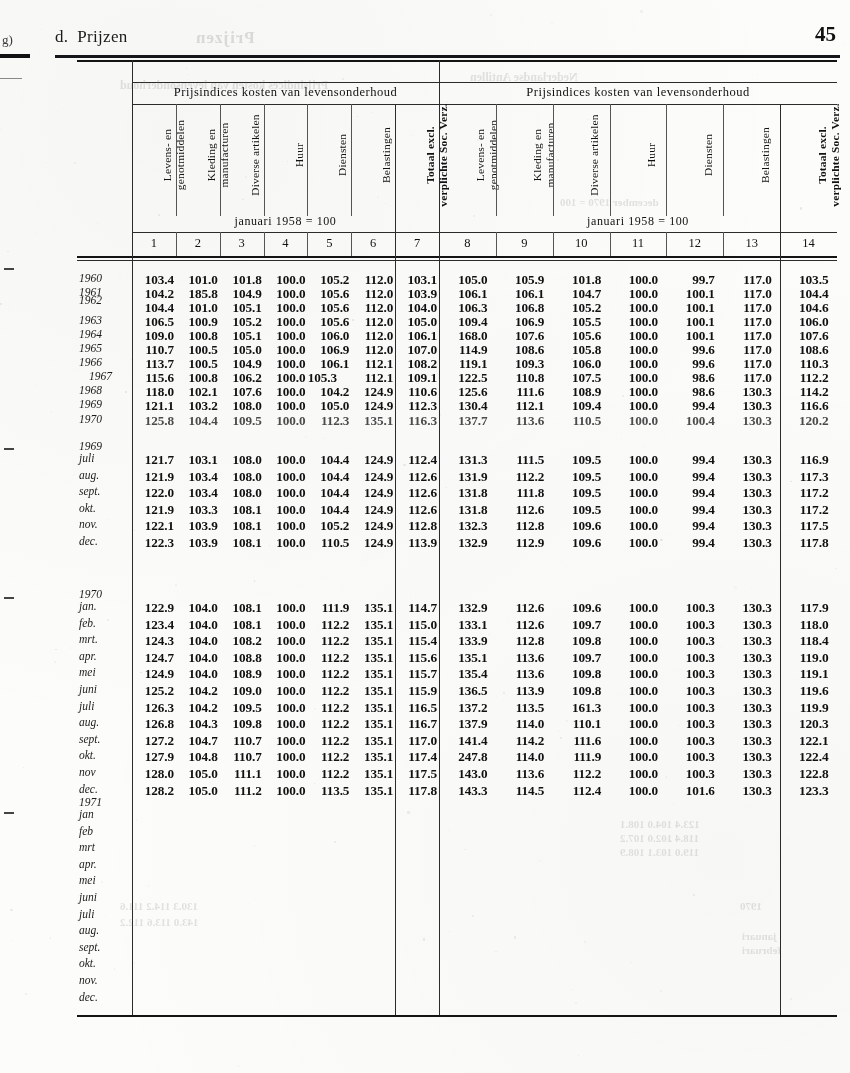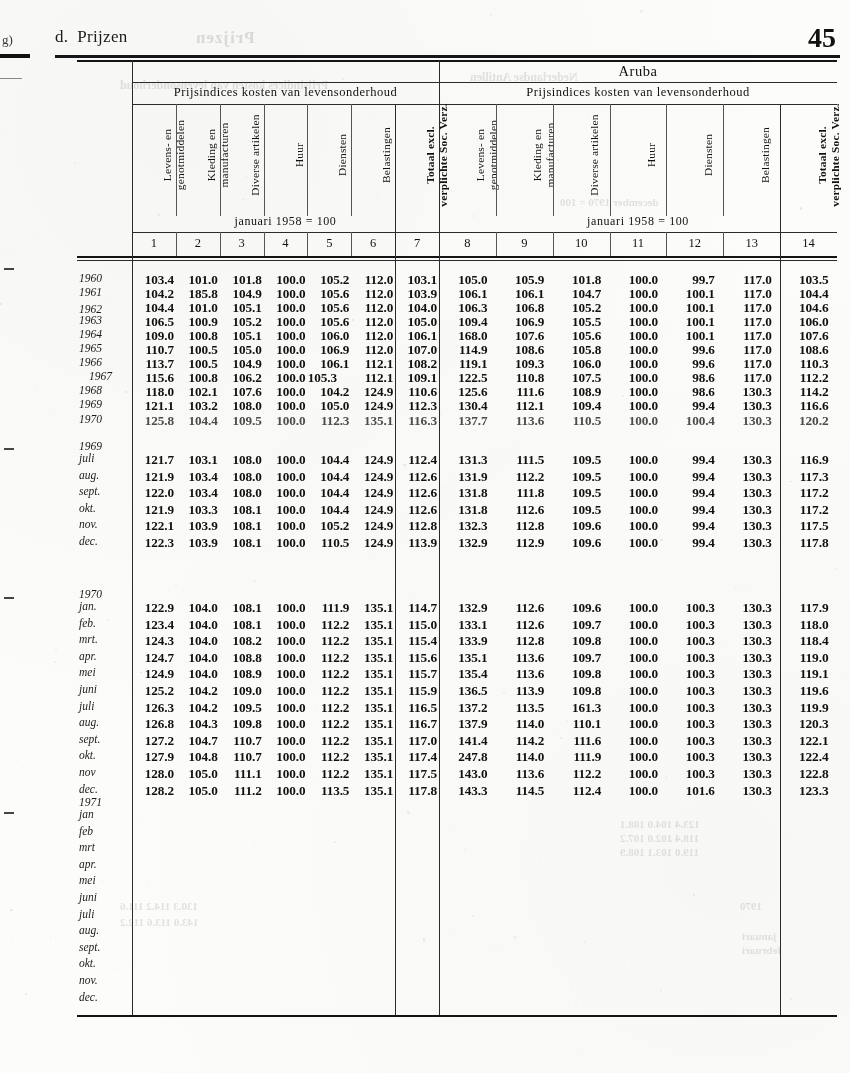--- a/index.html
+++ b/index.html
@@ -26,21 +26,21 @@
     position:absolute;left:2px;top:10px;
     font-family:"Liberation Serif",serif;font-size:13px;color:#3a3a3a;
   }
   .head-title{
     position:absolute;left:55px;top:5px;
     font-size:17px;letter-spacing:.3px;color:#1a1a1a;
   }
   .head-title .sec{font-style:normal;margin-right:9px;}
   .page-no{
     position:absolute;right:14px;top:0px;
-    font-size:28px;font-weight:bold;color:#111;
+    font-size:21px;font-weight:bold;color:#111;
   }
   .ghost-head{
     position:absolute;left:195px;top:6px;
     font-size:17px;font-weight:bold;color:#d9d9d6;letter-spacing:1px;
     transform:scaleX(-1);
   }
   .rule-top{
     position:absolute;left:55px;right:10px;top:55px;height:3px;
     background:#15161a;
   }
@@ -131,21 +131,20 @@
   <div class="edge-mark" style="top:812px"></div>
 
   <div class="tbl" id="tbl">
       <div class="hline thick" style="top:0px"></div>
       <div class="hline" style="top:22px;left:55px"></div>
       <div class="hline" style="top:44px;left:55px"></div>
       <div class="hline" style="top:172px;left:55px"></div>
       <div class="hline thick" style="top:196px"></div>
       <div class="hline" style="top:200px"></div>
       <div class="hline thick" style="top:955px"></div>
-      <div class="grp" style="left:362px;width:398px">Aruba</div>
       <div class="subgrp" style="left:55px;width:307px">Prijsindices kosten van levensonderhoud</div>
       <div class="subgrp" style="left:362px;width:398px">Prijsindices kosten van levensonderhoud</div>
       <div class="base" style="left:55px;width:307px;top:154px">januari 1958 = 100</div>
       <div class="base" style="left:362px;width:398px;top:154px">januari 1958 = 100</div>
       <div class="cap" style="left: 83.9286px; top: 148px; width: 106px;">Levens- en genotmiddelen</div>
       <div class="cap" style="left: 127.786px; top: 148px; width: 106px;">Kleding en manufacturen</div>
       <div class="cap" style="left: 171.643px; top: 148px; width: 106px;">Diverse artikelen</div>
       <div class="cap" style="left: 215.5px; top: 148px; width: 106px;">Huur</div>
       <div class="cap" style="left: 259.357px; top: 148px; width: 106px;">Diensten</div>
       <div class="cap" style="left: 303.214px; top: 148px; width: 106px;">Belastingen</div>
@@ -222,21 +221,21 @@
       <div class="cell" style="left:230.35714285714283px;top:226.05px;width:42px">105.6</div>
       <div class="cell" style="left:274.2142857142857px;top:226.05px;width:42px">112.0</div>
       <div class="cell c7" style="left:318.07142857142856px;top:226.05px;width:42px">103.9</div>
       <div class="cell" style="left:368.42857142857144px;top:226.05px;width:42px">106.1</div>
       <div class="cell" style="left:425.2857142857143px;top:226.05px;width:42px">106.1</div>
       <div class="cell" style="left:482.14285714285717px;top:226.05px;width:42px">104.7</div>
       <div class="cell" style="left:539px;top:226.05px;width:42px">100.0</div>
       <div class="cell" style="left:595.8571428571429px;top:226.05px;width:42px">100.1</div>
       <div class="cell" style="left:652.7142857142857px;top:226.05px;width:42px">117.0</div>
       <div class="cell c7" style="left:709.5714285714286px;top:226.05px;width:42px">104.4</div>
-      <div class="stub" style="left:2px;top:243px">1962</div>
+      <div class="stub" style="left:2px;top:234px">1962</div>
       <div class="cell" style="left:54.92857142857143px;top:240.1px;width:42px">104.4</div>
       <div class="cell" style="left:98.78571428571429px;top:240.1px;width:42px">101.0</div>
       <div class="cell" style="left:142.64285714285714px;top:240.1px;width:42px">105.1</div>
       <div class="cell" style="left:186.49999999999997px;top:240.1px;width:42px">100.0</div>
       <div class="cell" style="left:230.35714285714283px;top:240.1px;width:42px">105.6</div>
       <div class="cell" style="left:274.2142857142857px;top:240.1px;width:42px">112.0</div>
       <div class="cell c7" style="left:318.07142857142856px;top:240.1px;width:42px">104.0</div>
       <div class="cell" style="left:368.42857142857144px;top:240.1px;width:42px">106.3</div>
       <div class="cell" style="left:425.2857142857143px;top:240.1px;width:42px">106.8</div>
       <div class="cell" style="left:482.14285714285717px;top:240.1px;width:42px">105.2</div>

